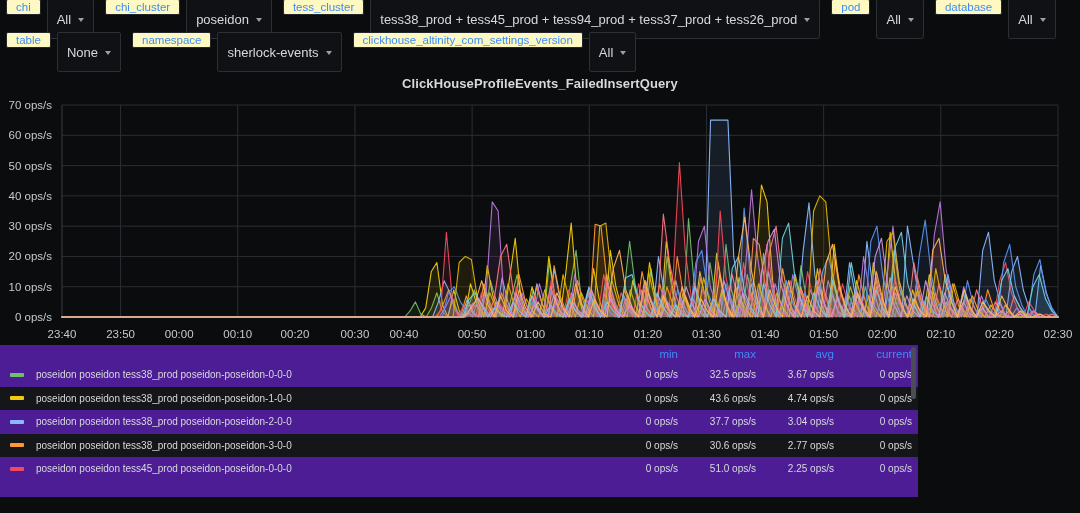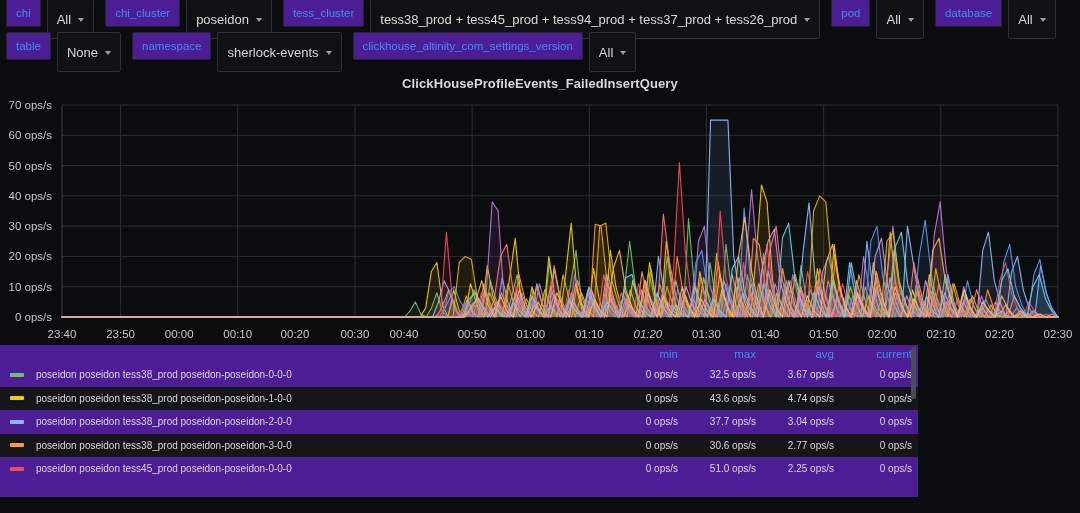--- a/index.html
+++ b/index.html
@@ -10,29 +10,29 @@
     color: #d8d9da;
     overflow: hidden;
   }
 
   
   #varbar { padding: 4px 6px 0 6px; }
   .varrow { display: flex; align-items: center; gap: 0; height: 30px; margin-bottom: 3px; }
   .vargroup { display: flex; align-items: stretch; margin-right: 11px; }
   .varlabel {
     display: flex; align-items: center;
-    background: #4c1d95;
+    background: #fef9c3;
     border: 1px solid #23262b;
     border-radius: 2px;
     color: #3d8df5;
     font-size: 11.5px;
     font-weight: 500;
     padding: 0 9px;
     white-space: nowrap;
-    height: 28px;
+    height: 16px;
   }
   .varpick {
     display: flex; align-items: center; gap: 7px;
     background: #101114;
     border: 1px solid #2c2f34;
     border-radius: 2px;
     color: #d8d9da;
     font-size: 13px;
     padding: 0 9px;
     height: 40px;
@@ -271,21 +271,21 @@
       <div class="xtick" style="left: 62px;">23:40</div>
       <div class="xtick" style="left: 120.588px;">23:50</div>
       <div class="xtick" style="left: 179.176px;">00:00</div>
       <div class="xtick" style="left: 237.765px;">00:10</div>
       <div class="xtick" style="left: 295px;">00:20</div>
       <div class="xtick" style="left: 354.941px;">00:30</div>
       <div class="xtick" style="left: 404px;">00:40</div>
       <div class="xtick" style="left: 472.118px;">00:50</div>
       <div class="xtick" style="left: 530.706px;">01:00</div>
       <div class="xtick" style="left: 589.294px;">01:10</div>
-      <div class="xtick" style="left: 647.882px; font-style: italic;">01:20</div>
+      <div class="xtick" style="left: 647.882px;">01:20</div>
       <div class="xtick" style="left: 706.471px;">01:30</div>
       <div class="xtick" style="left: 765.059px;">01:40</div>
       <div class="xtick" style="left: 823.647px;">01:50</div>
       <div class="xtick" style="left: 882.235px;">02:00</div>
       <div class="xtick" style="left: 940.824px;">02:10</div>
       <div class="xtick" style="left: 999.412px;">02:20</div>
       <div class="xtick" style="left: 1058px;">02:30</div>
     </div>
 
   <div id="legend">

